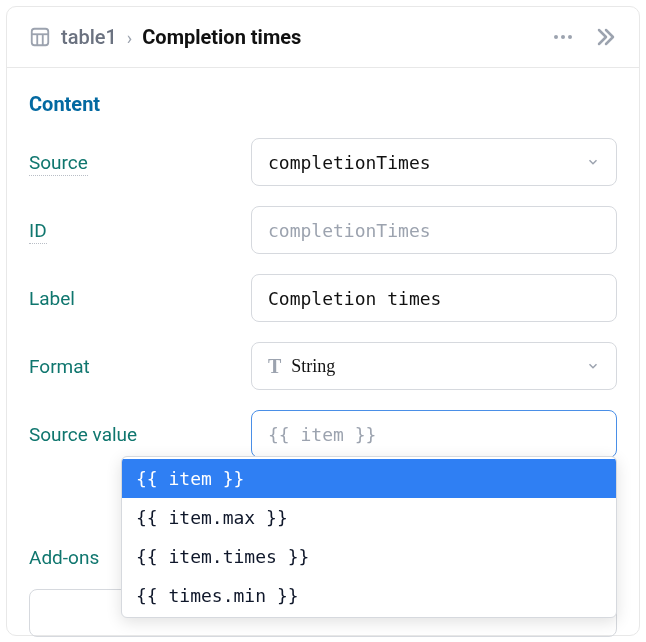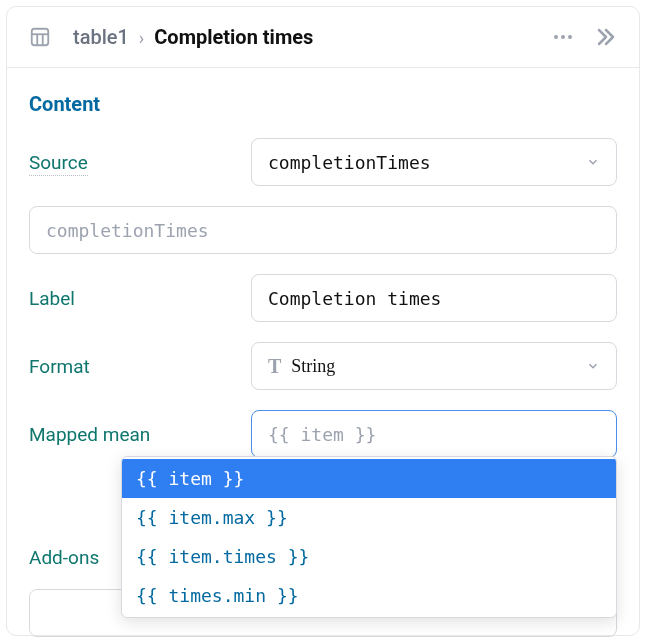--- a/index.html
+++ b/index.html
@@ -35,21 +35,20 @@
     }
     .table-icon {
       width: 22px;
       height: 22px;
       color: #9ca3af;
     }
     .crumb-parent {
       font-size: 20px;
       color: #6b7280;
       font-weight: 500;
-      margin-left: 12px;
     }
     .crumb-sep {
       color: #9ca3af;
       font-size: 18px;
     }
     .crumb-current {
       font-size: 20px;
       font-weight: 700;
       color: #111;
     }
@@ -153,21 +152,21 @@
       box-shadow: 0 4px 16px rgba(0,0,0,0.12);
       z-index: 100;
       overflow: hidden;
       padding: 2px 0;
     }
     .dd-item {
       font-family: ui-monospace, SFMono-Regular, "SF Mono", Menlo, Consolas, monospace;
       font-size: 18px;
       padding: 6px 14px;
       cursor: pointer;
-      color: #0369a1;
+      color: #0f172a;
       line-height: 1.5;
     }
     .dd-item.selected {
       background: #2f7ff3;
       color: #fff;
     }
     .addon-input {
       width: 100%;
       border: 1px solid #d6d9de;
       border-radius: 8px;
@@ -213,20 +212,21 @@
         <div class="select">
           <span class="select-value">completionTimes</span>
           <svg class="chev-down" width="14" height="14" viewBox="0 0 24 24" fill="none" stroke="currentColor" stroke-width="2.5">
               <polyline points="6 9 12 15 18 9"></polyline>
             </svg>
         </div>
       </div>
     </div>
 
     <div class="row">
+      <div class="row-label"><span class="dotted-underline">ID</span></div>
       <div class="control">
         <div class="input placeholder">completionTimes</div>
       </div>
     </div>
 
     <div class="row">
       <div class="row-label">Label</div>
       <div class="control">
         <div class="input mono">Completion times</div>
       </div>
@@ -241,21 +241,21 @@
             <span class="select-value nonmono">String</span>
           </div>
           <svg class="chev-down" width="14" height="14" viewBox="0 0 24 24" fill="none" stroke="currentColor" stroke-width="2.5">
               <polyline points="6 9 12 15 18 9"></polyline>
             </svg>
         </div>
       </div>
     </div>
 
     <div class="row">
-      <div class="row-label">Mapped mean</div>
+      <div class="row-label">Source value</div>
       <div class="control">
         <div class="input mapped-input">
           <span class="mapped-placeholder">{{ item }}</span>
         </div>
         <div class="dropdown">
           <div class="dd-item selected">{{ item }}</div>
           <div class="dd-item">{{ item.max }}</div>
           <div class="dd-item">{{ item.times }}</div>
           <div class="dd-item">{{ times.min }}</div>
         </div>

